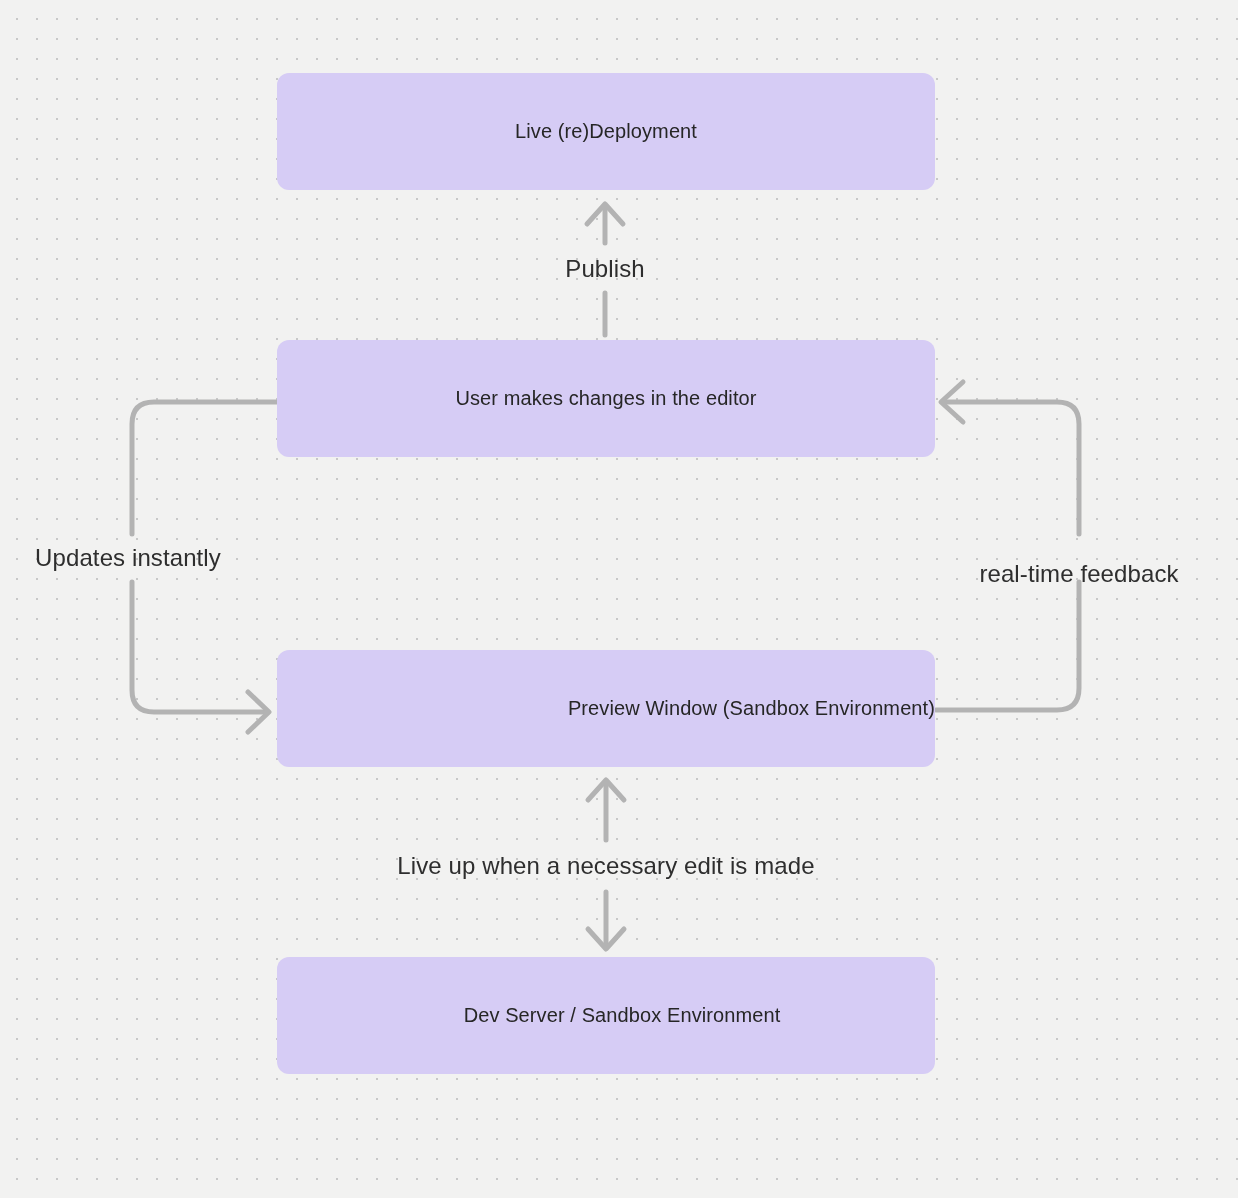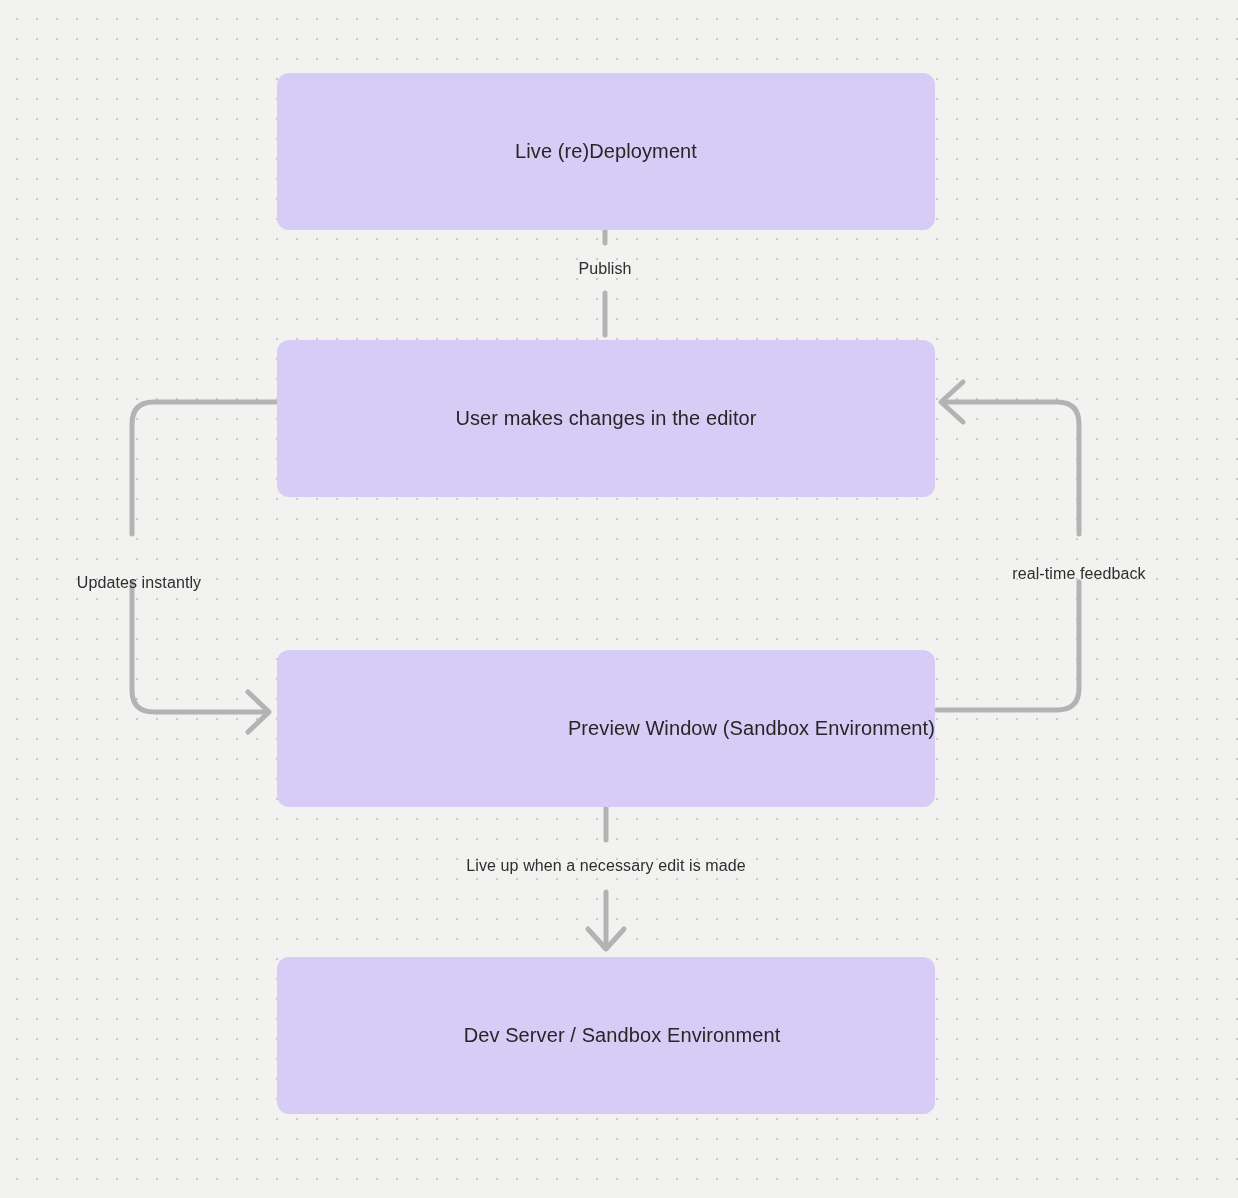--- a/index.html
+++ b/index.html
@@ -34,45 +34,45 @@
     fill: none;
     stroke: var(--arrow);
     stroke-width: 5;
     stroke-linecap: round;
     stroke-linejoin: round;
   }
   .node {
     position: absolute;
     left: 277px;
     width: 658px;
-    height: 157px;
+    height: 117px;
     background: var(--node-fill);
     border-radius: 12px;
     display: flex;
     align-items: center;
     justify-content: center;
     text-align: center;
     font-size: 20px;
     color: var(--node-text);
     letter-spacing: 0.1px;
   }
   .node-live-deployment { top: 73px; }
   .node-editor          { top: 340px; }
   .node-preview         { top: 650px; justify-content: flex-end; }
   .node-dev-server      { top: 957px; padding-left: 32px; }
   .edge-label {
     position: absolute;
     transform: translate(-50%, -50%);
-    font-size: 16px;
+    font-size: 24px;
     color: var(--label-text);
     white-space: nowrap;
     letter-spacing: 0.1px;
   }
   .label-publish            { left: 605px;  top: 269px; }
-  .label-updates-instantly  { left: 139px;  top: 558px; margin-top: 25px; }
+  .label-updates-instantly  { left: 128px;  top: 558px; }
   .label-realtime-feedback  { left: 1079px; top: 574px; }
   .label-spun-up            { left: 606px;  top: 866px; }
 </style>
 </head>
 <body>
 
 <div class="canvas">
 
   <svg class="edges-layer" viewBox="0 0 1238 1198" xmlns="http://www.w3.org/2000/svg">
 

